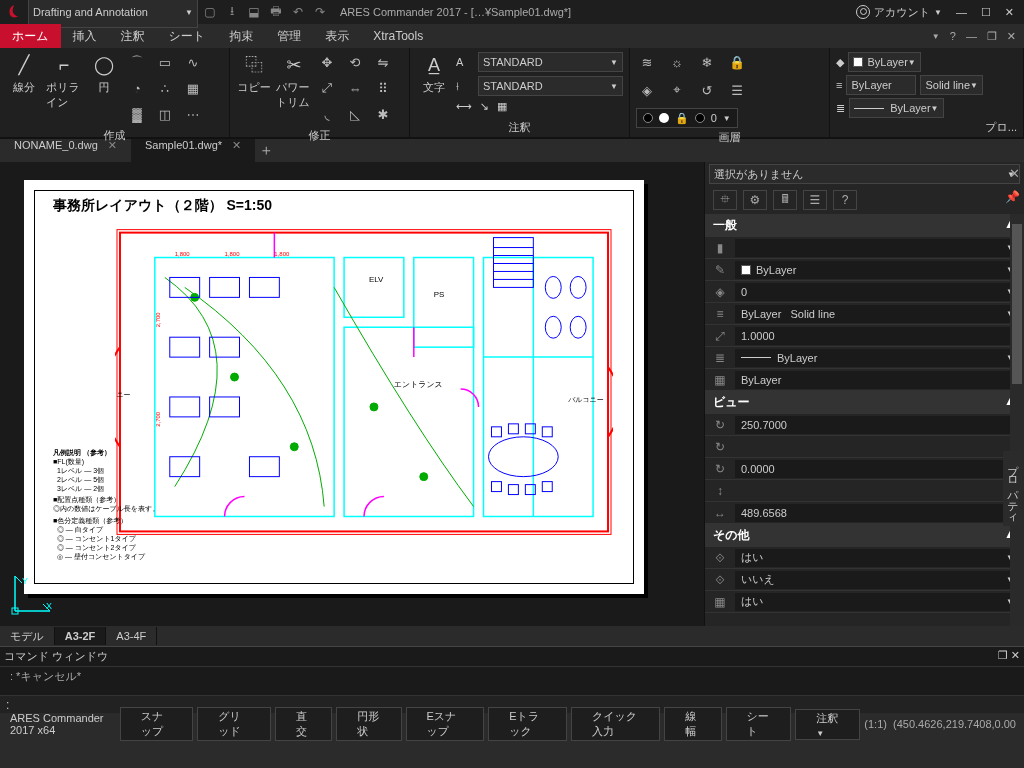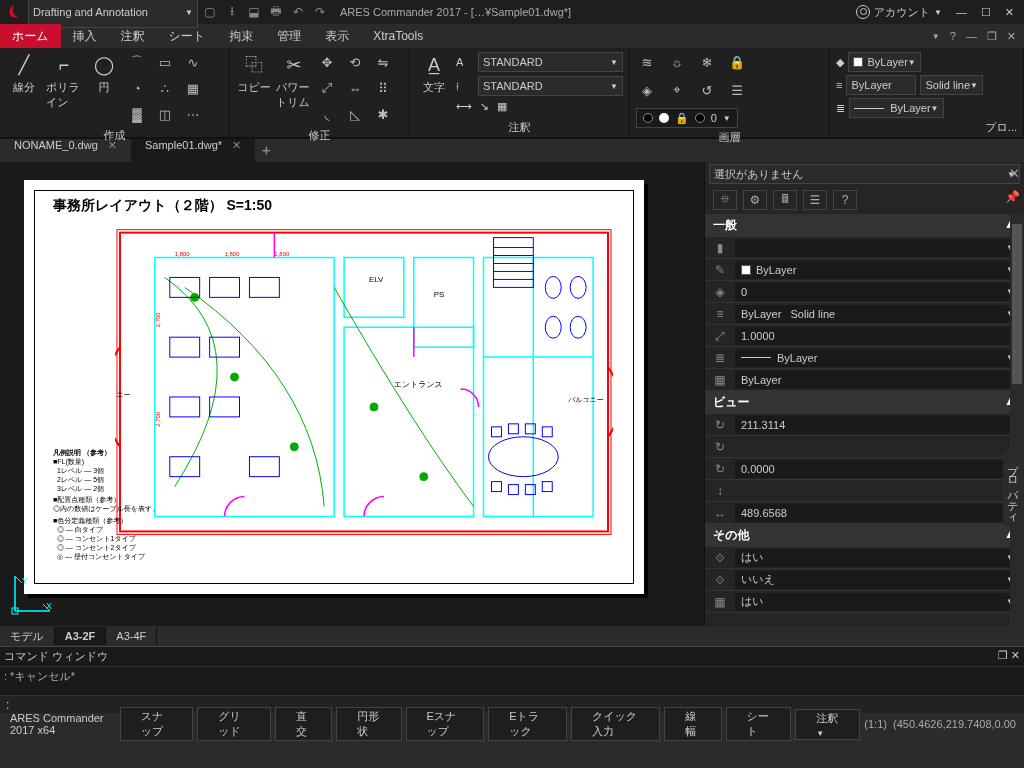--- a/index.html
+++ b/index.html
@@ -59,21 +59,21 @@
 .p-scroll { position:absolute; right:0; top:52px; bottom:0; width:14px; background:#2a2a2a; }
 .p-scroll .thumb { position:absolute; top:10px; left:2px; right:2px; height:160px; background:#555; }
 .vert-label { position:absolute; right:2px; bottom:100px; writing-mode:vertical-rl; font-size:11px; color:#ccc; background:#2b2b2b; padding:6px 2px; }
 .pin { position:absolute; top:28px; right:4px; color:#aaa; font-size:12px; }
 .pclose { position:absolute; top:4px; right:4px; color:#aaa; font-size:13px; }
 .sheet-tabs { height:20px; background:#2b2b2b; display:flex; align-items:center; font-size:11px; }
 .stab { padding:0 10px; height:18px; display:flex; align-items:center; color:#ccc; border-right:1px solid #111; }
 .stab.active { background:#1a1a1a; font-weight:bold; }
 .cmd-area { background:#1a1a1a; border-top:1px solid #444; }
 .cmd-title { font-size:11px; padding:2px 4px; color:#ccc; display:flex; justify-content:space-between; border-bottom:1px solid #333;}
-.cmd-hist { font-size:11px; padding:2px 4px; color:#aaa; height:28px; }
+.cmd-hist { font-size:11px; padding:2px 10px; color:#aaa; height:28px; }
 .cmd-line { font-size:12px; padding:2px 6px; color:#ccc; border-top:1px solid #333; background:#222; height:18px;}
 .statusbar { height:22px; background:#2b2b2b; display:flex; align-items:center; font-size:11px; gap:4px; padding:0 4px; }
 .st-app { padding:0 6px; color:#ccc; }
 .st-btn { border:1px solid #444; padding:1px 20px; color:#ccc; background:#1e1e1e; }
 .st-coord { margin-left:auto; color:#aaa; padding-right:4px; }
 .tri { font-size:8px; }
 </style>
 </head>
 <body>
 
@@ -480,21 +480,21 @@
             <span>ByLayer</span>
           </div>
         </div>
       <div class="p-section">
           <span>ビュー</span>
           <span>▲</span>
         </div>
       <div class="p-row">
           <div class="picon">↻</div>
           <div class="pval">
-            <span>211.3114</span>
+            <span>250.7000</span>
           </div>
         </div>
       <div class="p-row">
           <div class="picon">↻</div>
         </div>
       <div class="p-row">
           <div class="picon">↻</div>
           <div class="pval">
             <span>0.0000</span>
           </div>

